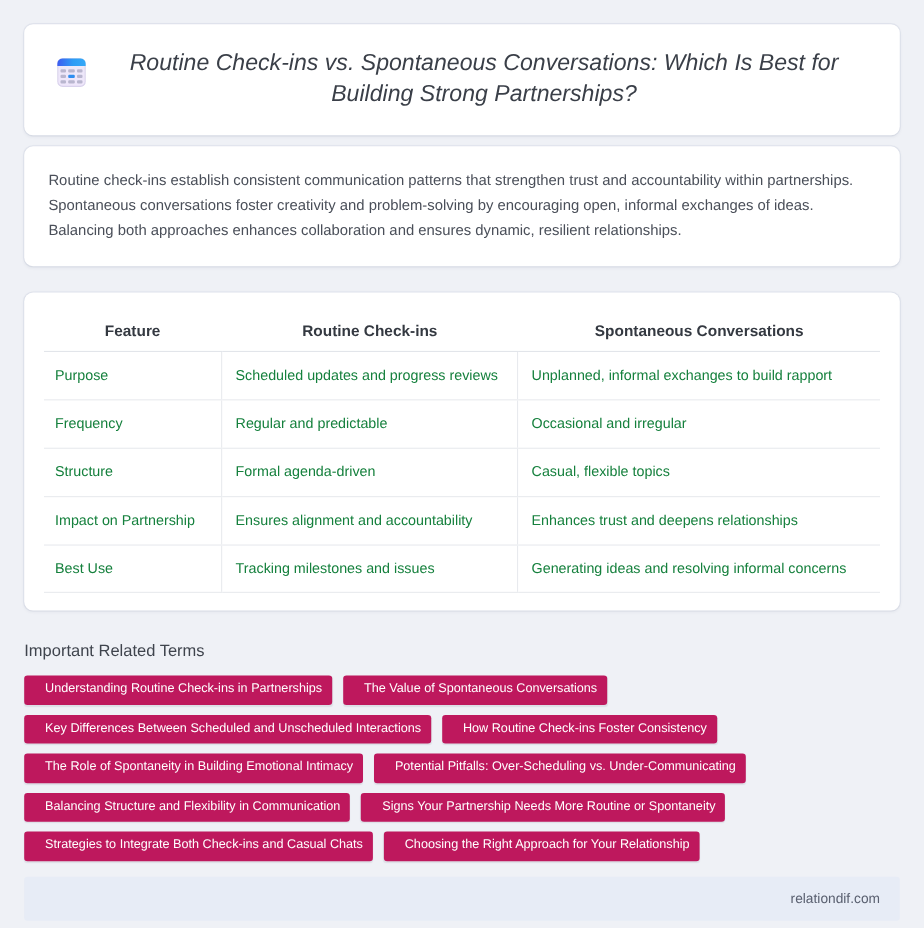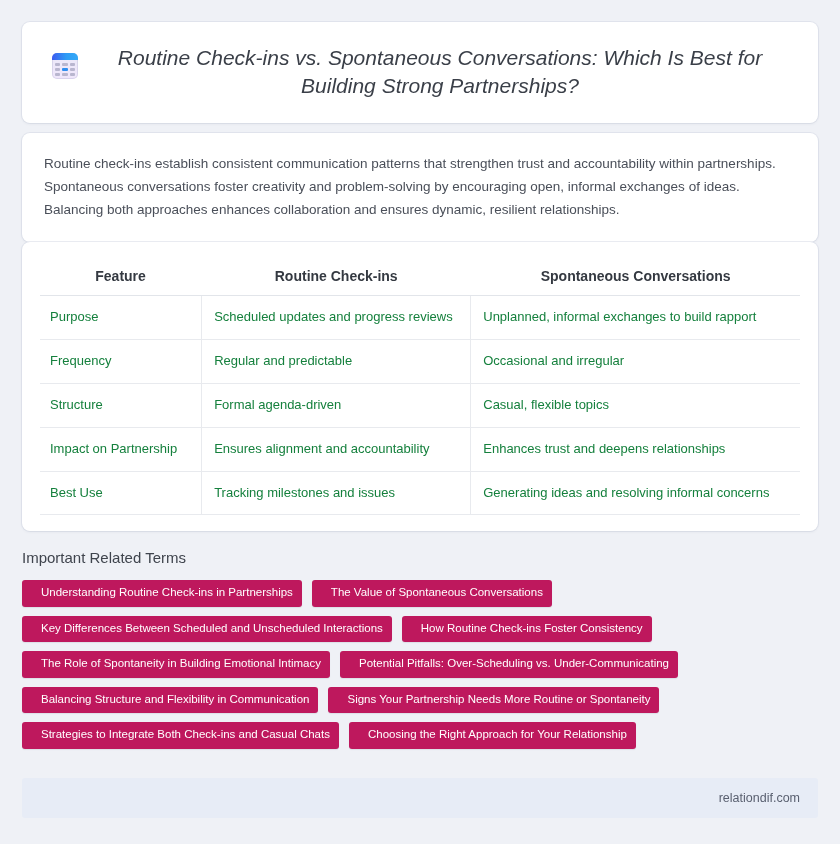--- a/index.html
+++ b/index.html
@@ -78,32 +78,33 @@
     font-weight: normal;
     color: #3a3f48;
     text-align: center;
     max-width: 700px;
     margin: 0;
   }
 
   
   .desc-card {
     padding: 20px 35px 20px 22px;
+    margin-bottom: 24px;
   }
   .desc-text {
     font-size: 13.5px;
     line-height: 1.70;
     color: #4a4f59;
     margin: 0;
   }
 
   
   .table-card {
     padding: 14px 18px 16px 18px;
-    margin-bottom: 18px;
+    margin-bottom: 28px;
   }
   table.cmp {
     width: 100%;
     border-collapse: collapse;
     table-layout: fixed;
   }
   table.cmp th {
     font-size: 14px;
     font-weight: bold;
     color: #343941;

